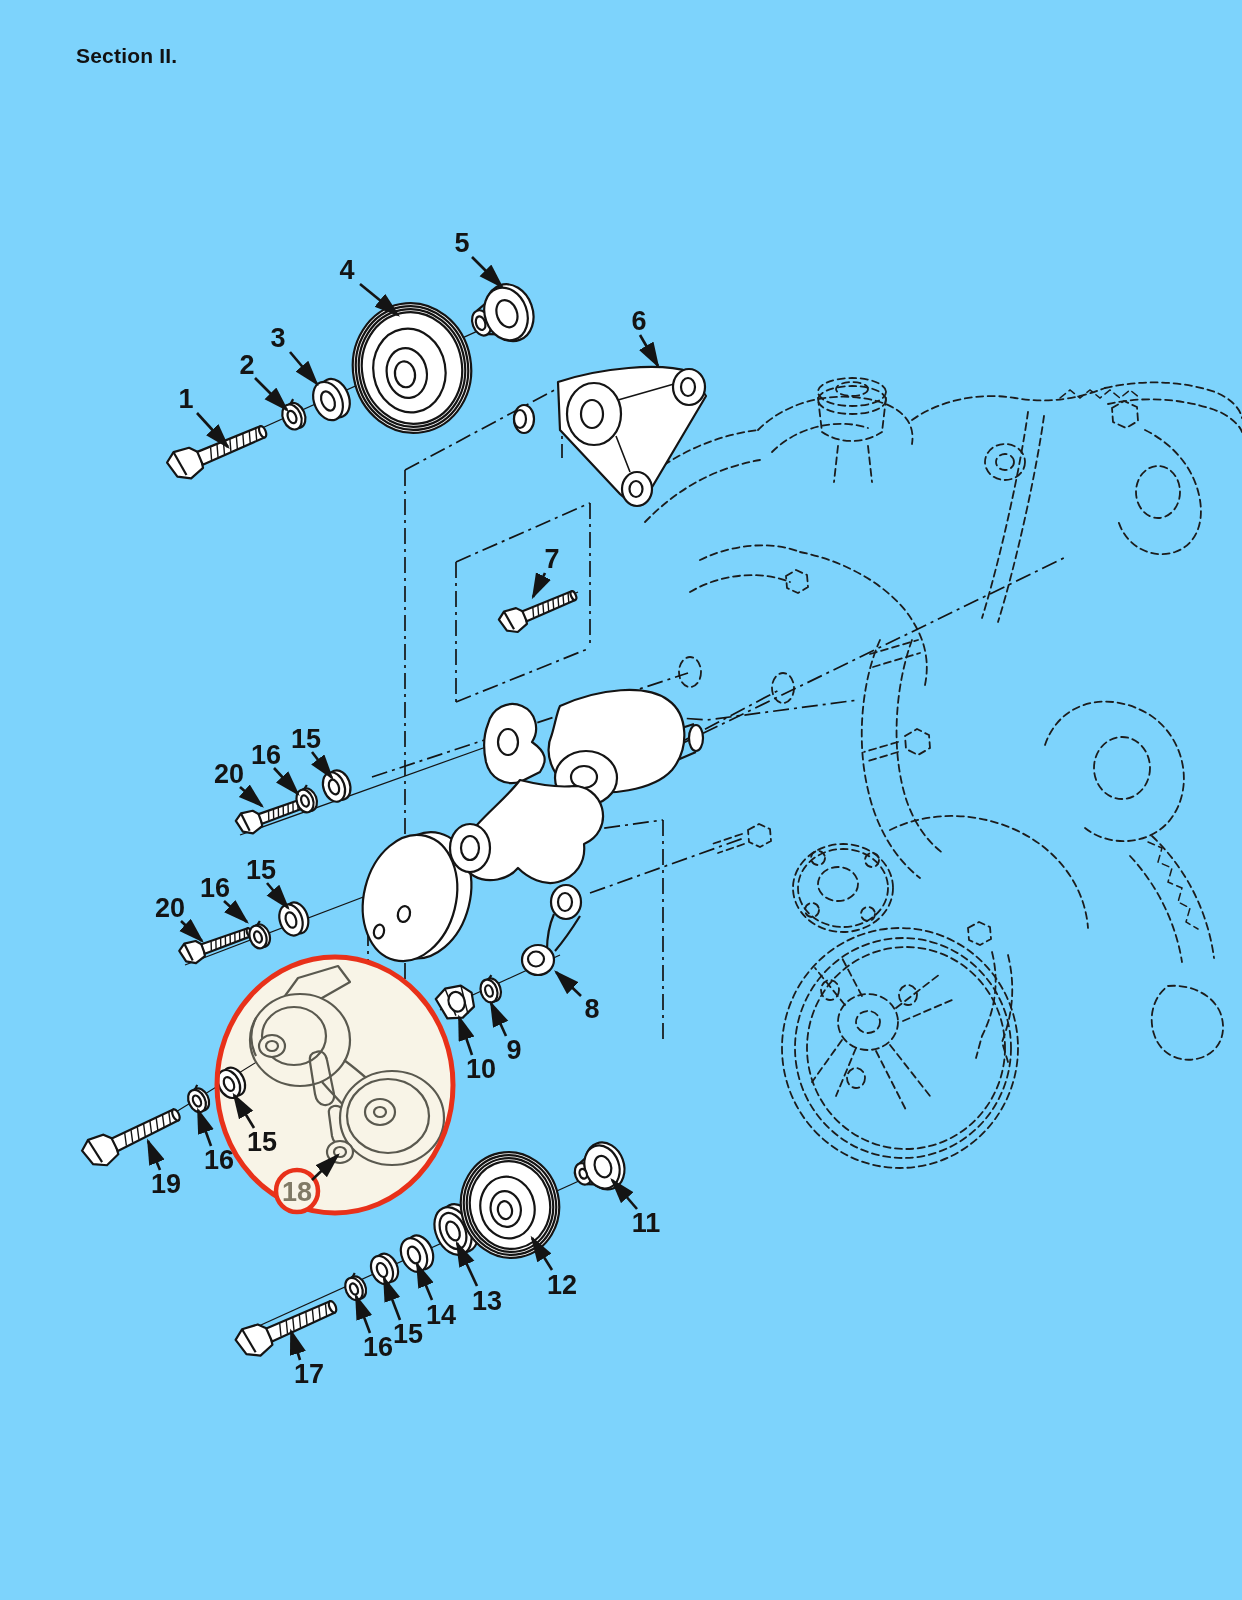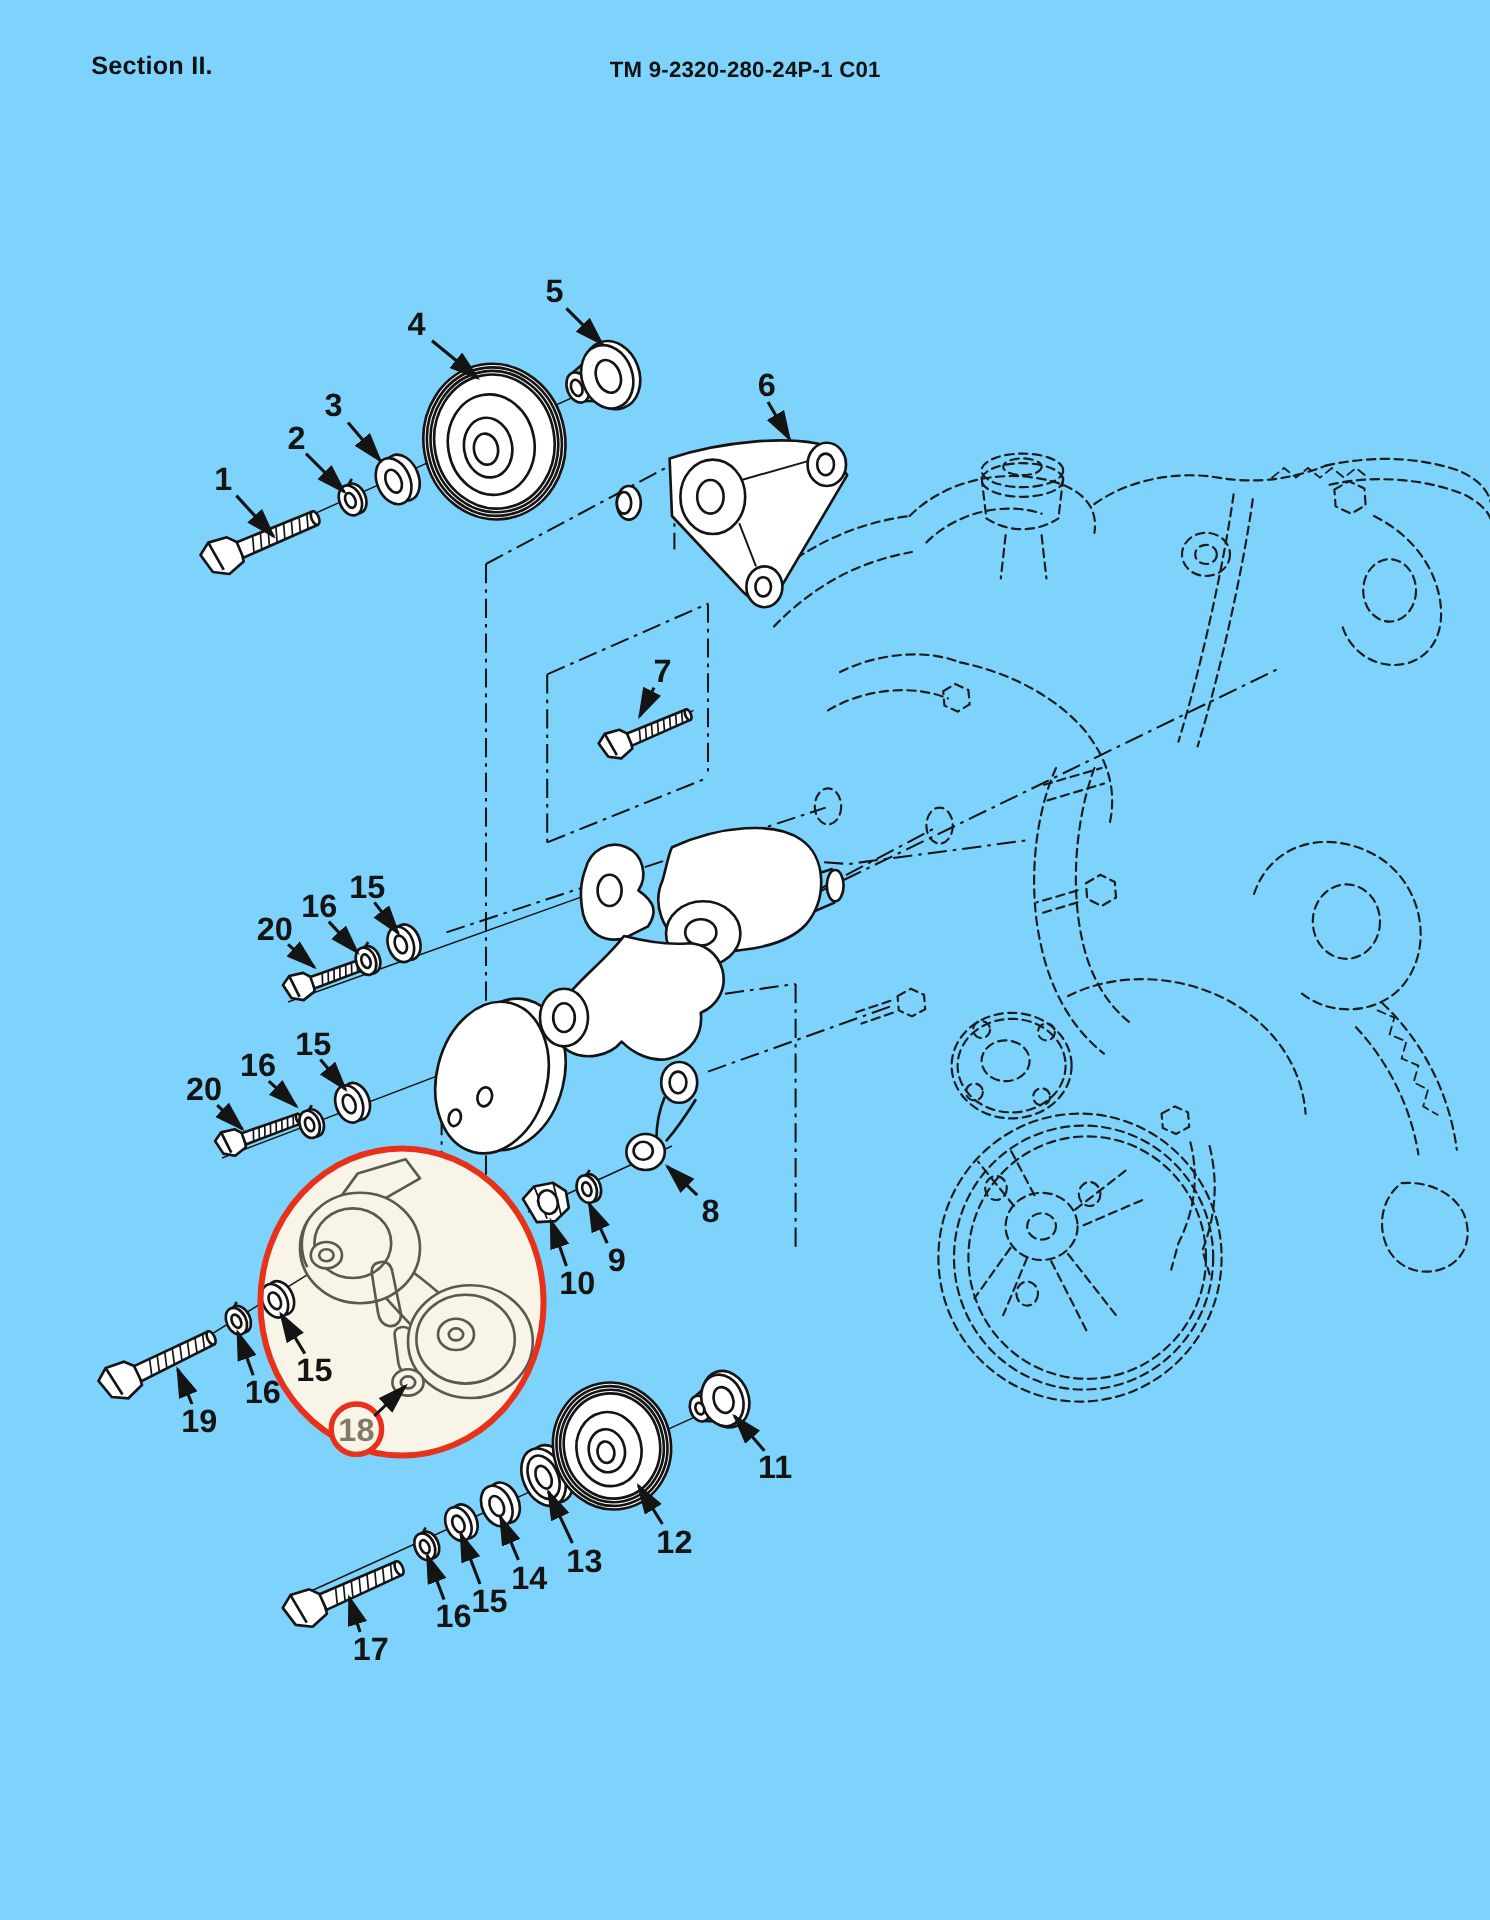--- a/index.html
+++ b/index.html
@@ -15,21 +15,20 @@
   .caption .hl{border:2.5px solid #e8311a;border-radius:10px;padding:0 5px 2px 5px;background:#faf6e8;}
   text.co{font-family:"Liberation Sans",sans-serif;font-weight:bold;font-size:27px;fill:#141414;text-anchor:middle;}
   text.co18{fill:#807a66;}
 </style>
 </head>
 <body>
 
 <div id="page">
 
   <div class="hdr-section">Section II.</div>
-  <div class="hdr-tm">TM 9-2320-280-24P-1  C01</div>
 
   <svg id="diagram" width="1242" height="1600" viewBox="0 0 1242 1600">
     <defs>
       <marker id="ah" markerWidth="11" markerHeight="9" refX="9" refY="3.2" orient="auto">
         <path d="M0,0 L10,3.2 L0,6.4 Z" fill="#141414"></path>
       </marker>
       <g id="hexbolt">
         <path d="M-20,-9 L-10,-16 L6,-14 L14,-5 L11,10 L-4,15 L-16,8 Z" fill="#fff"></path>
         <path d="M-10,-16 L-7,10" fill="none"></path>
         <path d="M12,-7 L80,-6 L80,6 L12,7 Z" fill="#fff"></path>

